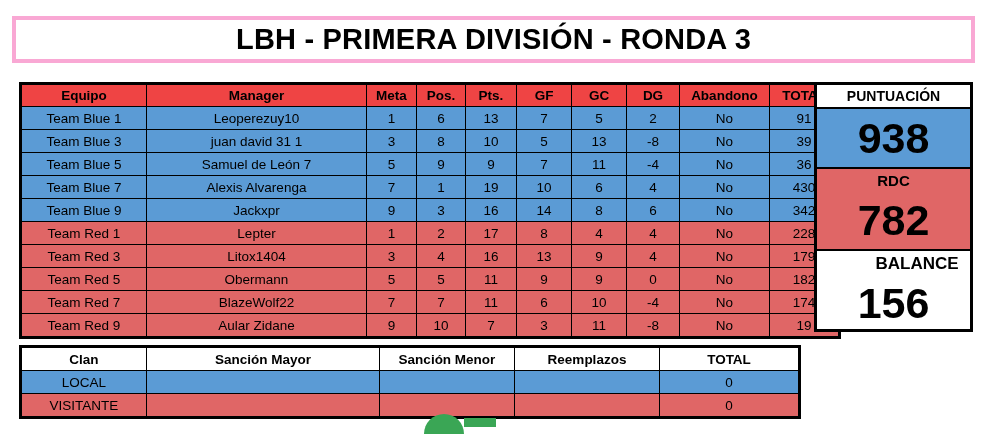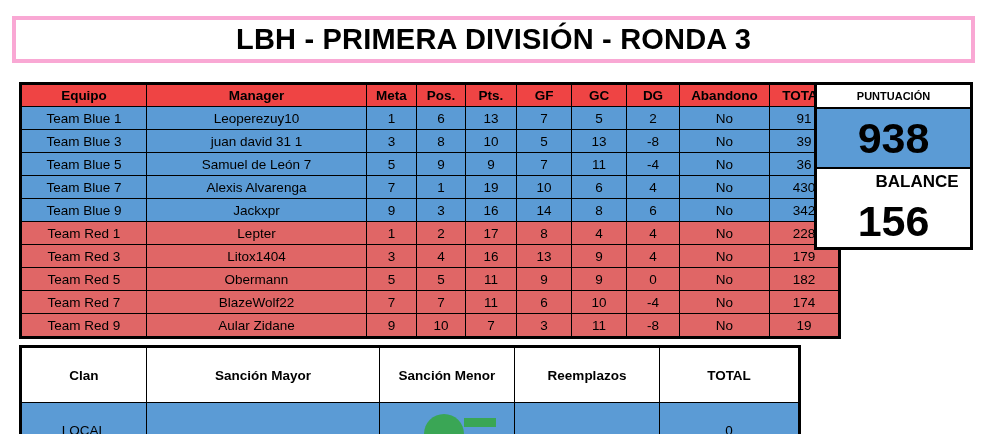--- a/index.html
+++ b/index.html
@@ -92,21 +92,21 @@
     border-collapse: collapse;
     box-sizing: border-box;
     table-layout: fixed;
     background: #ffffff;
   }
   .bottom th, .bottom td {
     border: 1px solid #000000;
     font-size: 13.5px;
     text-align: center;
     height: 22px;
-    padding: 16px 2px;
+    padding: 0 2px;
     color: #000000;
     white-space: nowrap;
     overflow: hidden;
   }
   .bottom th { font-weight: bold; background: #ffffff; }
   .bottom tr.blue td { background: #5b9bd5; }
   .bottom tr.red  td { background: #e06666; }
   .b-clan   { width: 120px; }
   .b-mayor  { width: 228px; }
   .b-menor  { width: 130px; }
@@ -122,21 +122,21 @@
     border: 3px solid #000000;
     box-sizing: border-box;
     background: #ffffff;
   }
   .panel-head {
     height: 22px;
     border-bottom: 2px solid #000000;
     display: flex;
     align-items: center;
     justify-content: center;
-    font-size: 11px;
+    font-size: 14px;
     font-weight: bold;
     color: #000000;
     background: #ffffff;
   }
   .panel-cell {
     border-bottom: 2px solid #000000;
     box-sizing: border-box;
   }
   .panel-cell .lbl {
     height: 22px;
@@ -359,20 +359,24 @@
         <td>0</td>
       </tr>
     </tbody>
   </table>
 
   <div class="panel">
     <div class="panel-head">PUNTUACIÓN</div>
     <div class="panel-cell cell-ldp">
       <div class="val">938</div>
     </div>
+    <div class="panel-cell cell-rdc">
+      <div class="lbl">RDC</div>
+      <div class="val">782</div>
+    </div>
     <div class="panel-cell cell-balance">
       <div class="lbl">BALANCE</div>
       <div class="val">156</div>
     </div>
   </div>
 
   <div class="logo">
     <div class="circ"></div>
     <div class="bar"></div>
   </div>

